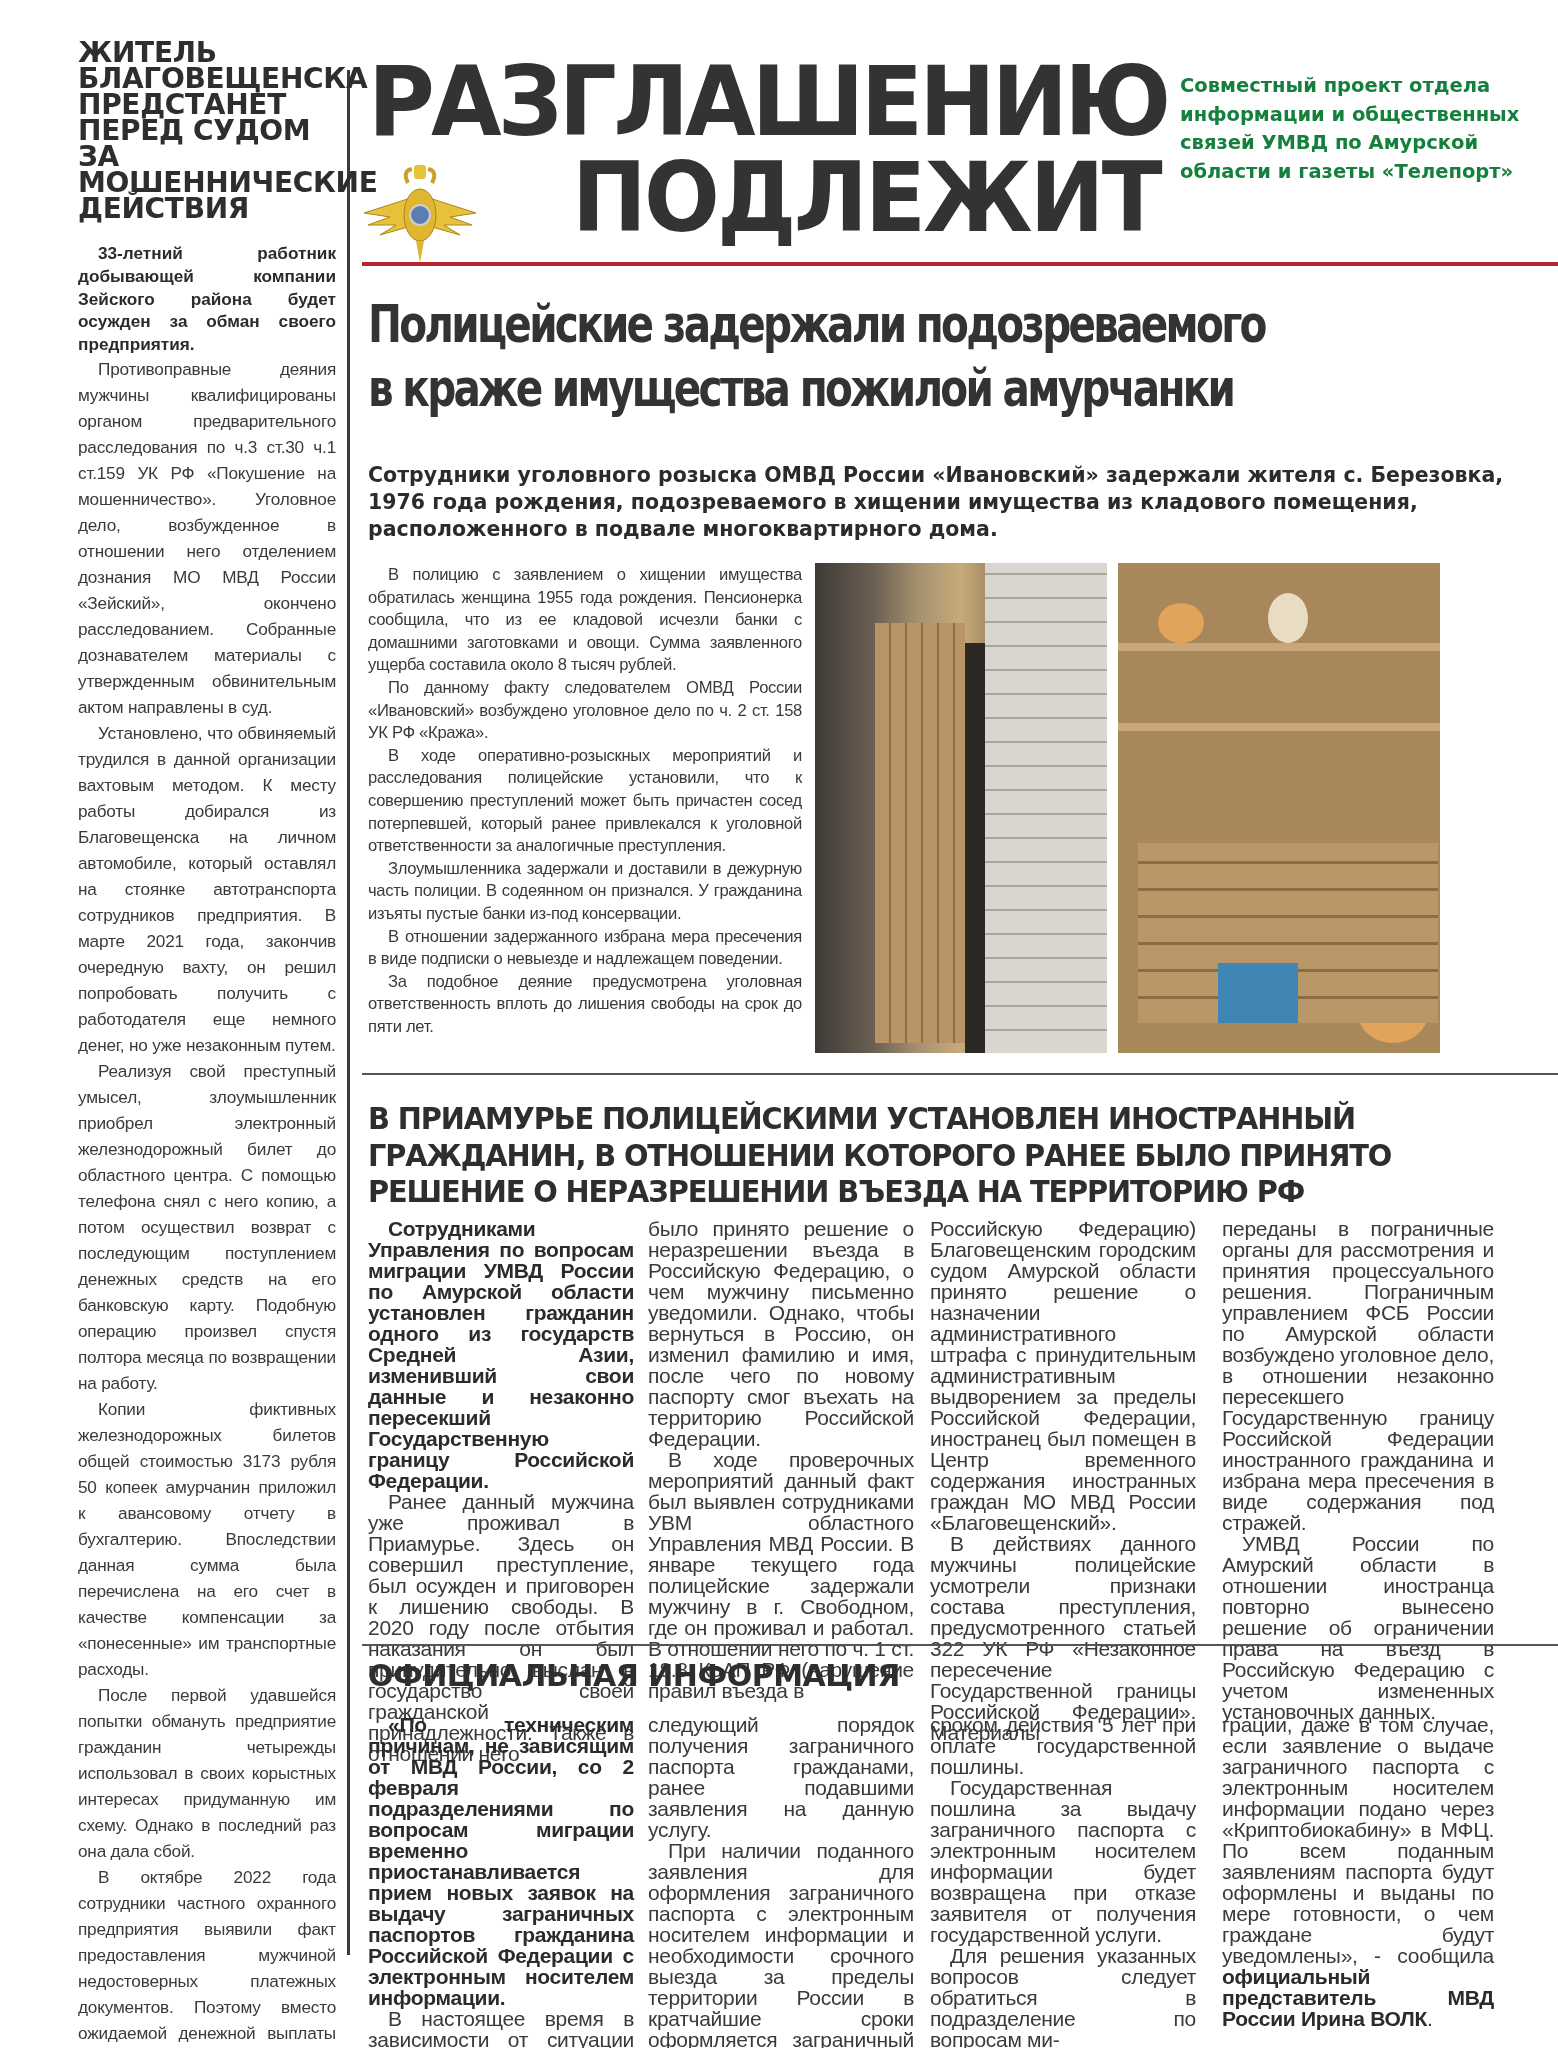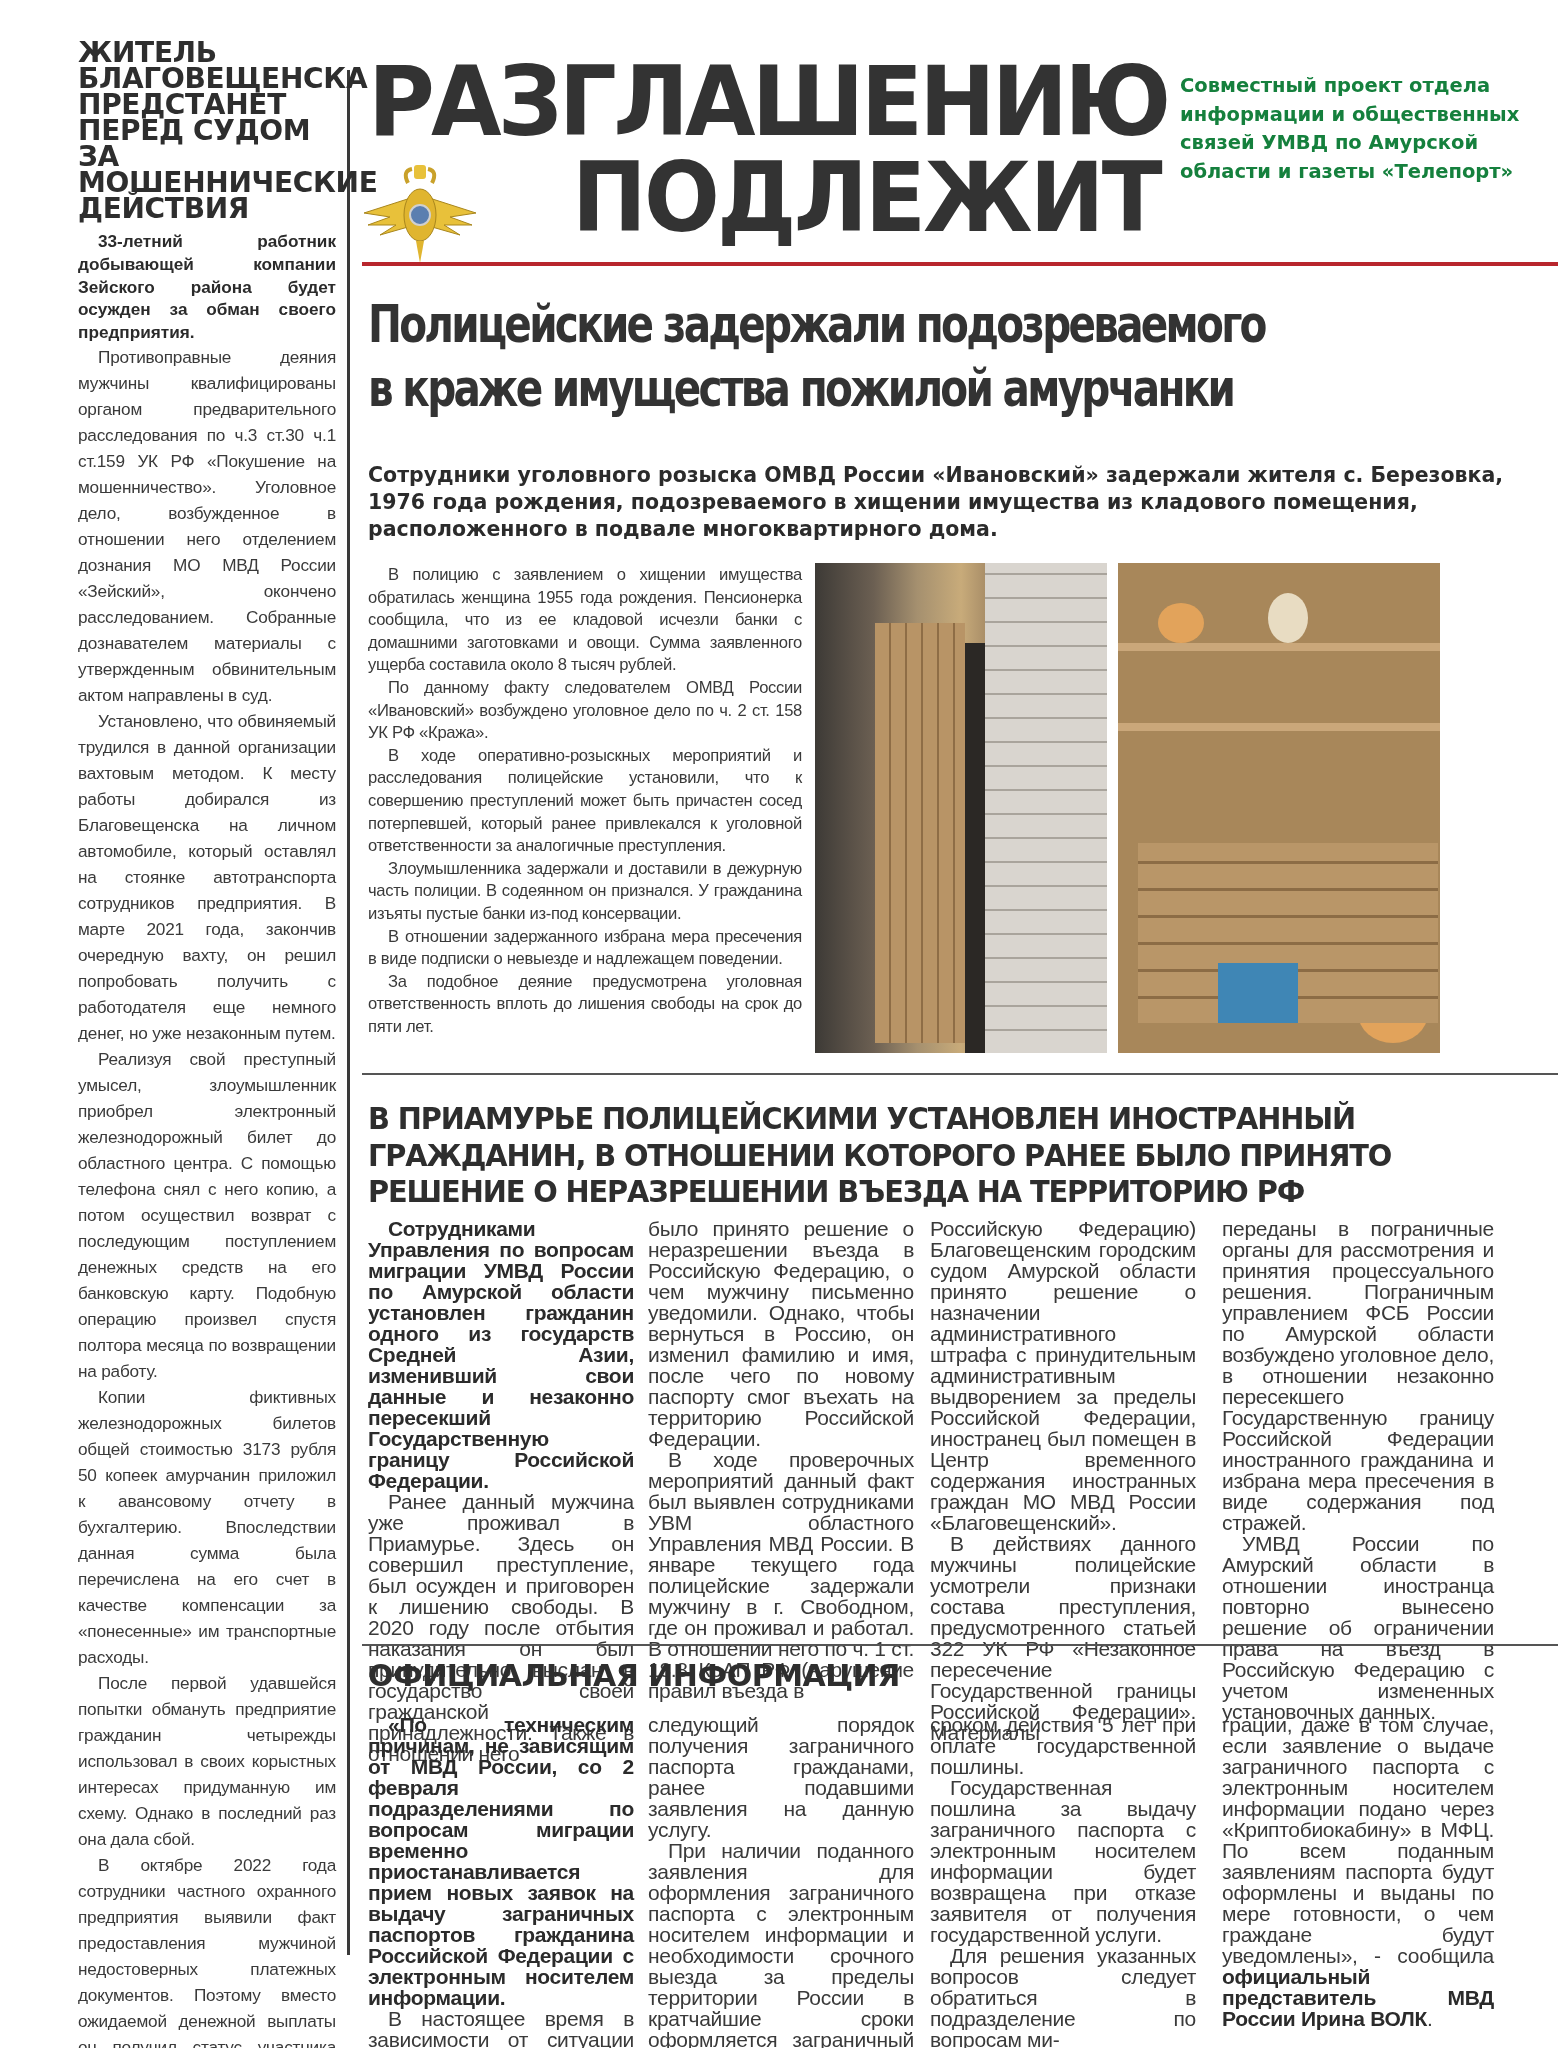--- a/index.html
+++ b/index.html
@@ -2,21 +2,21 @@
 <html><head>
 <meta charset="utf-8">
 <style>
   html,body{margin:0;padding:0;background:#fff;}
   body{width:1558px;height:2048px;position:relative;overflow:hidden;color:#2b2b2b;font-family:"Liberation Sans",sans-serif;}
   .abs{position:absolute;}
   .vrule{position:absolute;left:347px;top:70px;width:3px;height:1885px;background:#3a3a3a;}
   
   .side{left:78px;top:40px;width:258px;}
   .side h2{margin:0;font-family:"DejaVu Sans",sans-serif;font-weight:bold;font-size:28px;line-height:26px;color:#2e2e2e;letter-spacing:-0.3px;}
-  .side .lead{margin:8px 0 0 0;font-weight:bold;font-size:17.2px;line-height:22.8px;text-align:justify;text-indent:20px;}
+  .side .lead{margin:20px 0 0 0;font-weight:bold;font-size:17.2px;line-height:22.8px;text-align:justify;text-indent:20px;}
   .side p.t{margin:0;font-size:17.2px;line-height:26px;text-align:justify;text-indent:20px;color:#3a3a3a;letter-spacing:-0.2px;}
   
   .mast1{left:368px;top:52px;font-family:"DejaVu Sans",sans-serif;font-weight:bold;font-size:96px;line-height:100px;color:#333;letter-spacing:-4px;transform:scaleX(0.95);transform-origin:left top;}
   .mast2{left:572px;top:148px;font-family:"DejaVu Sans",sans-serif;font-weight:bold;font-size:96px;line-height:100px;color:#333;letter-spacing:-3px;transform:scaleX(0.93);transform-origin:left top;}
   .emblem{left:360px;top:155px;width:120px;height:110px;}
   .redline{left:362px;top:262px;width:1196px;height:4px;background:#b8262d;}
   .proj{left:1180px;top:72px;width:370px;font-family:"DejaVu Sans",sans-serif;font-weight:bold;font-size:19.5px;line-height:28.5px;color:#15803d;}
   
   .h1{left:368px;top:292px;width:1190px;font-family:"DejaVu Sans",sans-serif;font-weight:bold;font-size:52px;line-height:64px;color:#333;letter-spacing:-3.5px;transform:scaleX(0.78);transform-origin:left top;white-space:nowrap;}
   .deck{left:368px;top:462px;width:1180px;font-family:"DejaVu Sans",sans-serif;font-weight:bold;font-size:20.5px;line-height:27px;color:#2b2b2b;}

